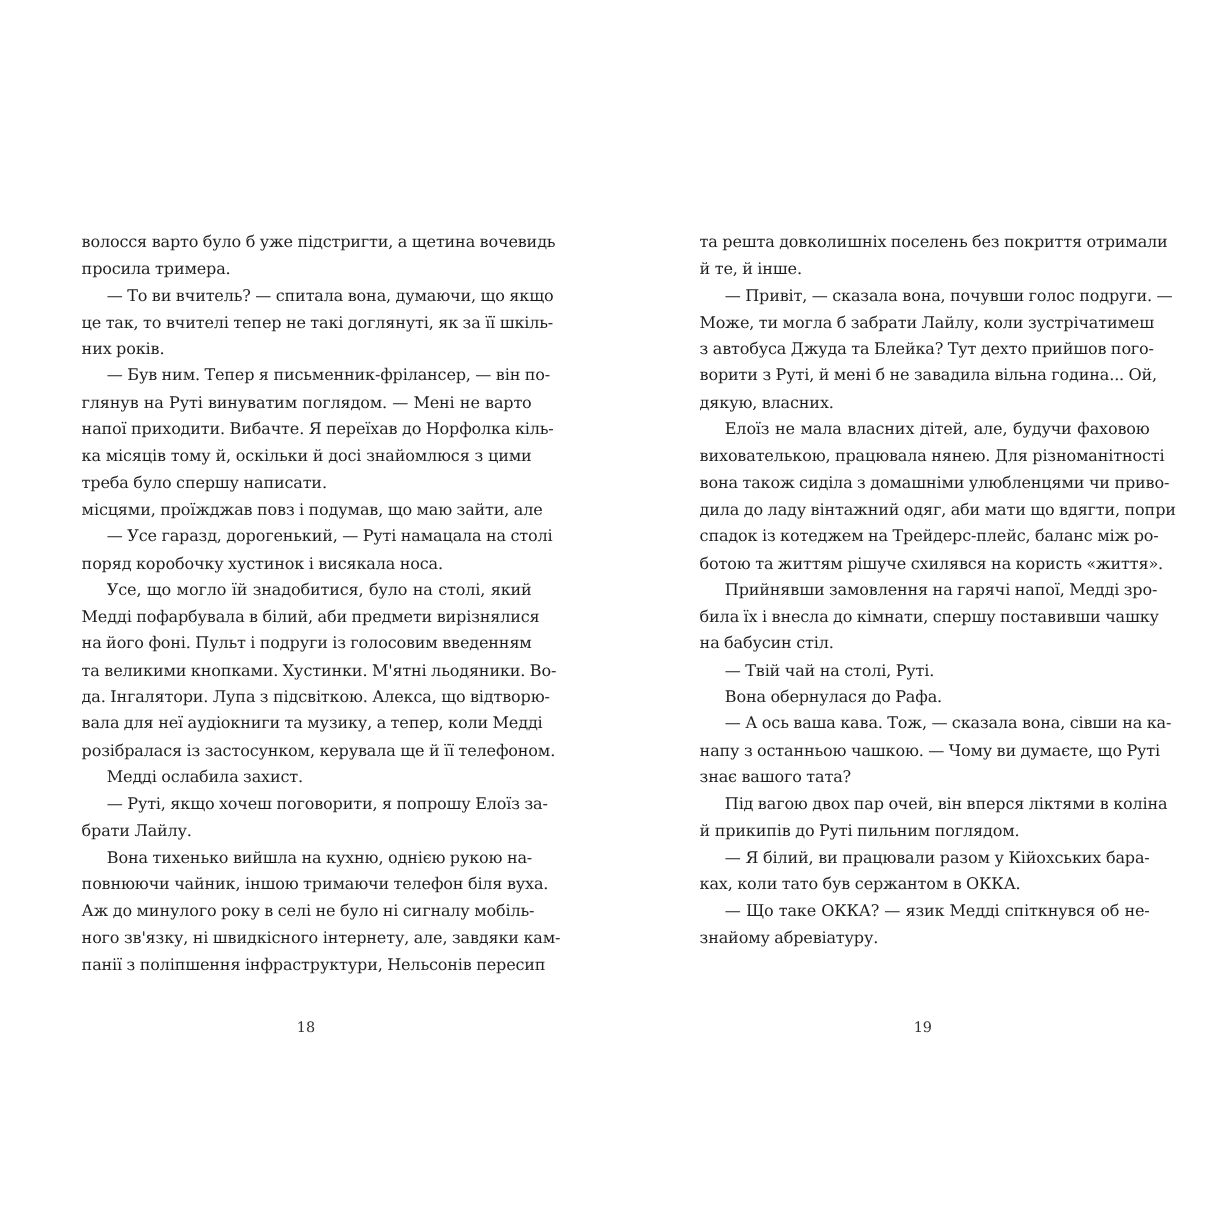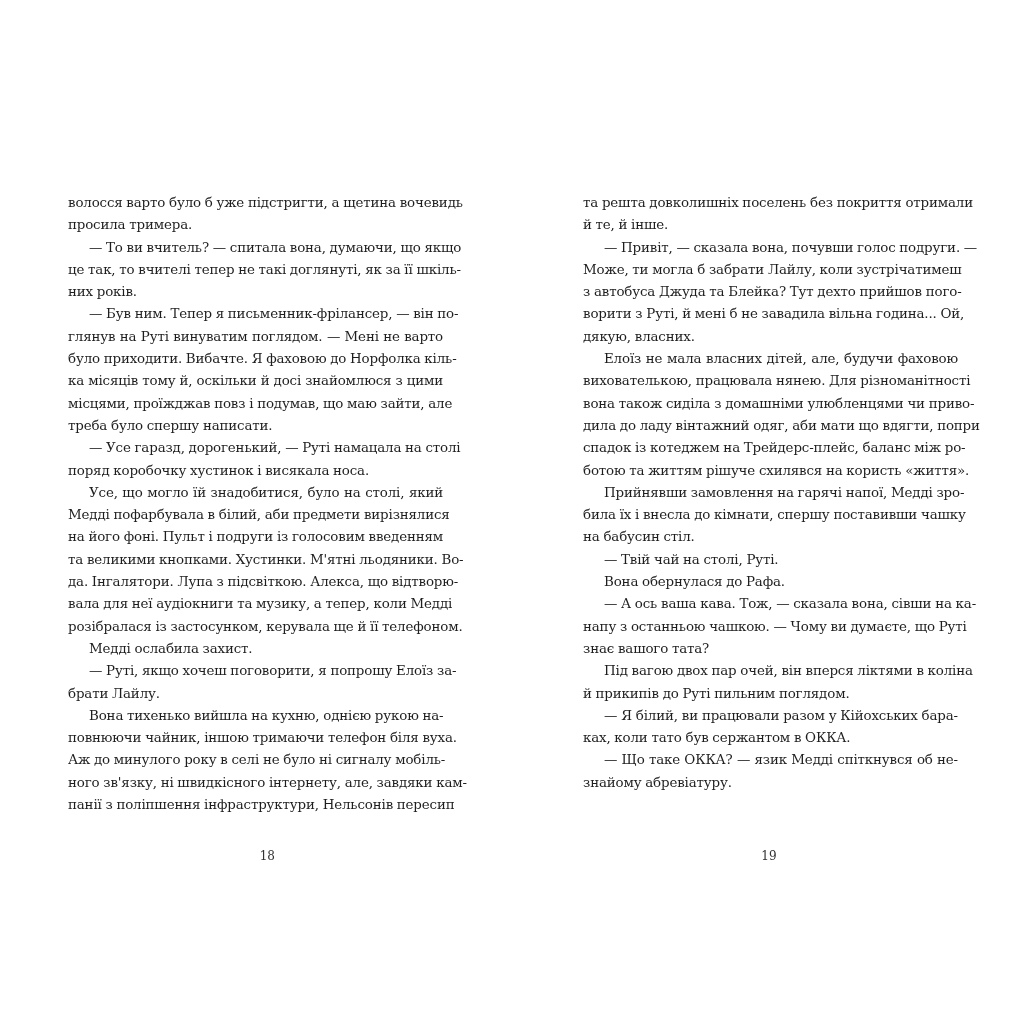--- a/index.html
+++ b/index.html
@@ -29,40 +29,40 @@
     .line.indent { padding-left: 21px; }
     .page-number {
       position: absolute;
       top: 849px;
       width: 40px;
       text-align: center;
       font-family: "DejaVu Serif", "Liberation Serif", serif;
       font-size: 12px;
       color: #333333;
     }
-    .page-left .page-number { left: 235px; text-align: right; }
+    .page-left .page-number { left: 235px; }
     .page-right .page-number { left: 237px; }
   </style>
 </head>
 <body>
 
 <div class="spread">
   <div class="page page-left">
     <div class="text-block" id="left-text">
         <span class="line justify">волосся варто було б уже підстригти, а щетина вочевидь</span>
         <span class="line last">просила тримера.</span>
         <span class="line indent justify">— То ви вчитель? — спитала вона, думаючи, що якщо</span>
         <span class="line justify">це так, то вчителі тепер не такі доглянуті, як за її шкіль-</span>
         <span class="line last">них років.</span>
         <span class="line indent justify">— Був ним. Тепер я письменник-фрілансер, — він по-</span>
         <span class="line justify">глянув на Руті винуватим поглядом. — Мені не варто</span>
-        <span class="line justify">було приходити. Вибачте. Я фаховою до Норфолка кіль-</span>
+        <span class="line justify">напої приходити. Вибачте. Я переїхав до Норфолка кіль-</span>
         <span class="line justify">ка місяців тому й, оскільки й досі знайомлюся з цими</span>
+        <span class="line last">треба було спершу написати.</span>
         <span class="line justify">місцями, проїжджав повз і подумав, що маю зайти, але</span>
-        <span class="line last">треба було спершу написати.</span>
         <span class="line indent justify">— Усе гаразд, дорогенький, — Руті намацала на столі</span>
         <span class="line last">поряд коробочку хустинок і висякала носа.</span>
         <span class="line indent justify">Усе, що могло їй знадобитися, було на столі, який</span>
         <span class="line justify">Медді пофарбувала в білий, аби предмети вирізнялися</span>
         <span class="line justify">на його фоні. Пульт і подруги із голосовим введенням</span>
         <span class="line justify">та великими кнопками. Хустинки. М'ятні льодяники. Во-</span>
         <span class="line justify">да. Інгалятори. Лупа з підсвіткою. Алекса, що відтворю-</span>
         <span class="line justify">вала для неї аудіокниги та музику, а тепер, коли Медді</span>
         <span class="line justify">розібралася із застосунком, керувала ще й її телефоном.</span>
         <span class="line indent last">Медді ослабила захист.</span>

